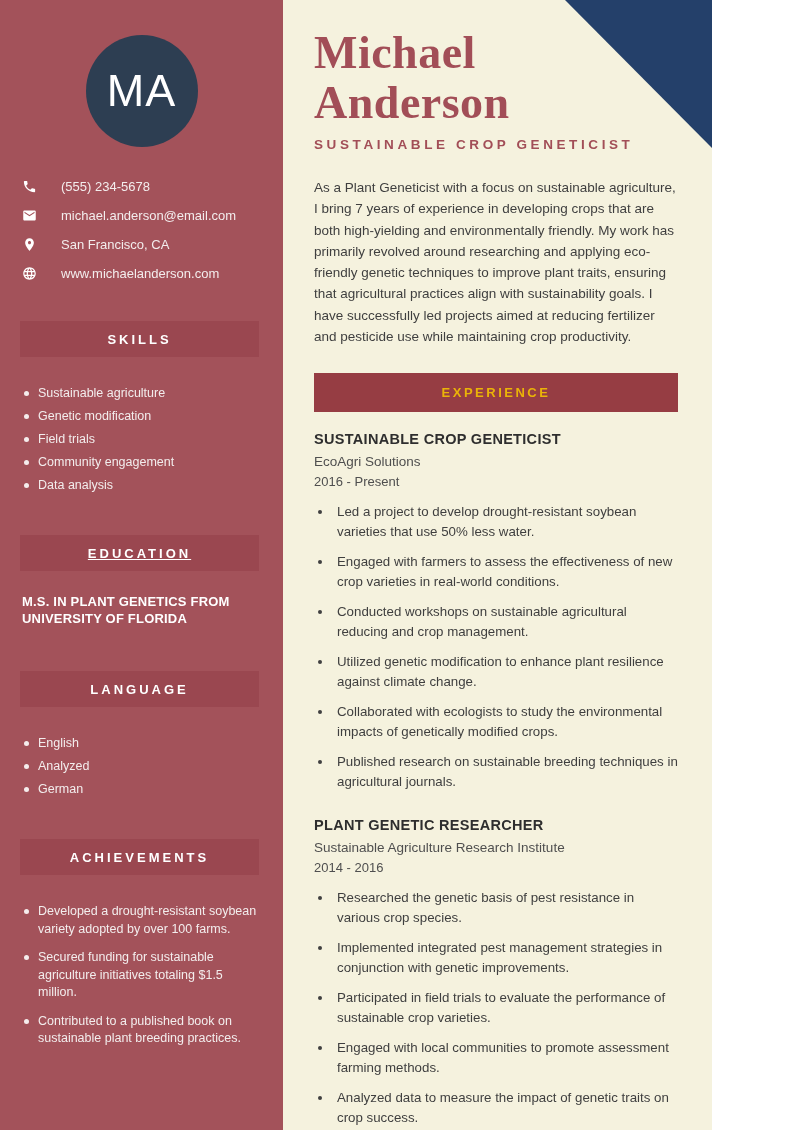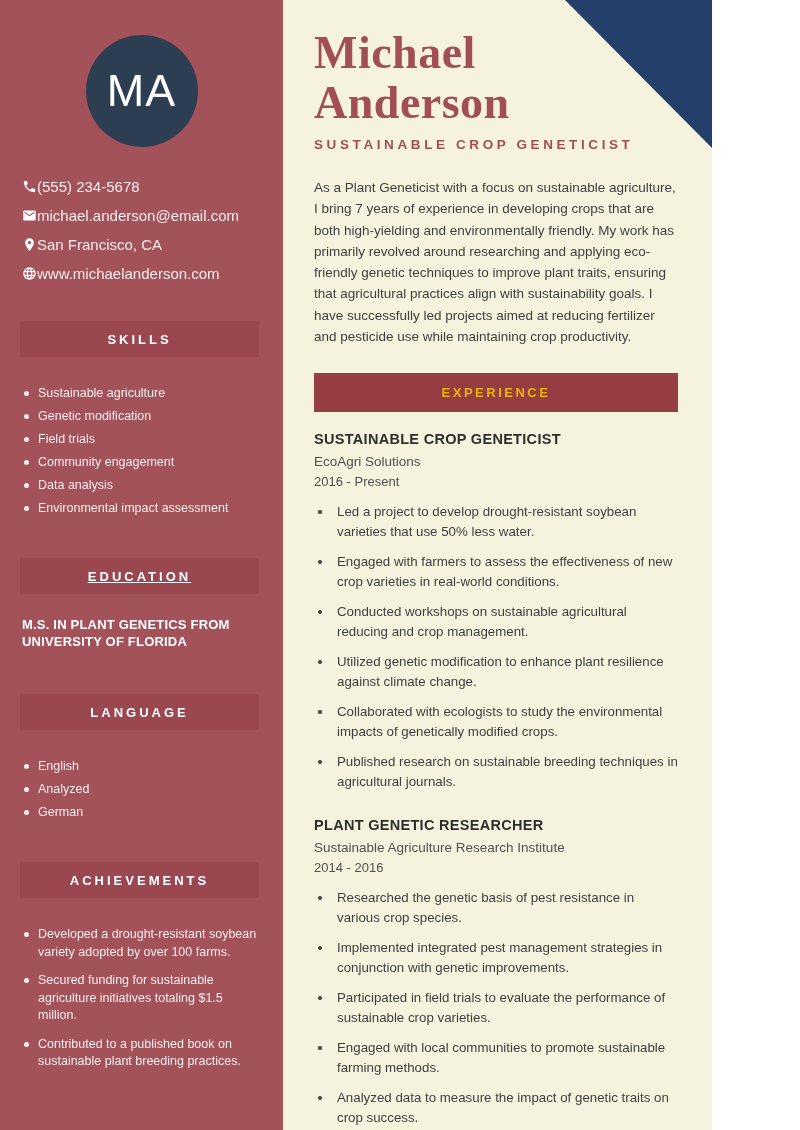--- a/index.html
+++ b/index.html
@@ -18,21 +18,21 @@
   html,body{margin:0;padding:0;}
   body{font-family:"Liberation Sans", sans-serif; background:#fff;}
   .page{width:712px;height:1130px;display:flex;overflow:hidden;position:relative;}
 
   
   .sidebar{width:283px;flex-shrink:0;background:var(--sidebar_bg);color:var(--sidebar_text);}
   .avatar{width:112px;height:112px;border-radius:50%;background:var(--avatar_bg);
     margin:35px auto 0;display:flex;align-items:center;justify-content:center;
     color:#fff;font-size:45px;font-weight:500;letter-spacing:1px;}
   .contact{list-style:none;margin:32px 0 0;padding:0 16px 0 22px;}
-  .contact li{display:flex;align-items:center;gap:0;margin-bottom:14px;font-size:15px;line-height:15px;}
+  .contact li{display:flex;align-items:center;gap:24px;margin-bottom:14px;font-size:13px;line-height:15px;}
   .cicon{width:15px;height:15px;flex-shrink:0;display:inline-flex;align-items:center;justify-content:center;}
   .cicon svg{width:15px;height:15px;fill:#fff;}
 
   .band{background:var(--sidebar_band_bg);margin:0 24px 0 20px;height:36px;
     display:flex;align-items:center;justify-content:center;
     color:#fff;font-weight:700;font-size:13px;letter-spacing:3px;}
   .band-skills{margin-top:40px;}
   .band-education{margin-top:42px;text-decoration:underline;}
   .band-language{margin-top:44px;}
   .band-achievements{margin-top:42px;}
@@ -109,21 +109,20 @@
 
     <div class="band band-skills">
       <span>SKILLS</span>
     </div>
     <ul class="dotlist">
       <li>Sustainable agriculture</li>
       <li>Genetic modification</li>
       <li>Field trials</li>
       <li>Community engagement</li>
       <li>Data analysis</li>
-      <li>Environmental impact assessment</li>
     </ul>
 
     <div class="band band-education">
       <span>EDUCATION</span>
     </div>
     <p class="edu-text">M.S. IN PLANT GENETICS FROM UNIVERSITY OF FLORIDA</p>
 
     <div class="band band-language">
       <span>LANGUAGE</span>
     </div>
@@ -170,20 +169,20 @@
     </section>
 
     <section class="job">
       <h2 class="job-title">PLANT GENETIC RESEARCHER</h2>
       <div class="job-company">Sustainable Agriculture Research Institute</div>
       <div class="job-dates">2014 - 2016</div>
       <ul class="jbullets">
         <li>Researched the genetic basis of pest resistance in various crop species.</li>
         <li>Implemented integrated pest management strategies in conjunction with genetic improvements.</li>
         <li>Participated in field trials to evaluate the performance of sustainable crop varieties.</li>
-        <li>Engaged with local communities to promote sustainable farming methods.</li>
+        <li>Engaged with local communities to promote assessment farming methods.</li>
         <li>Analyzed data to measure the impact of genetic traits on crop success.</li>
         <li>Collaborated with government agencies to influence agricultural policy.</li>
       </ul>
     </section>
   </main>
 
 </div>
 
 </body></html>

